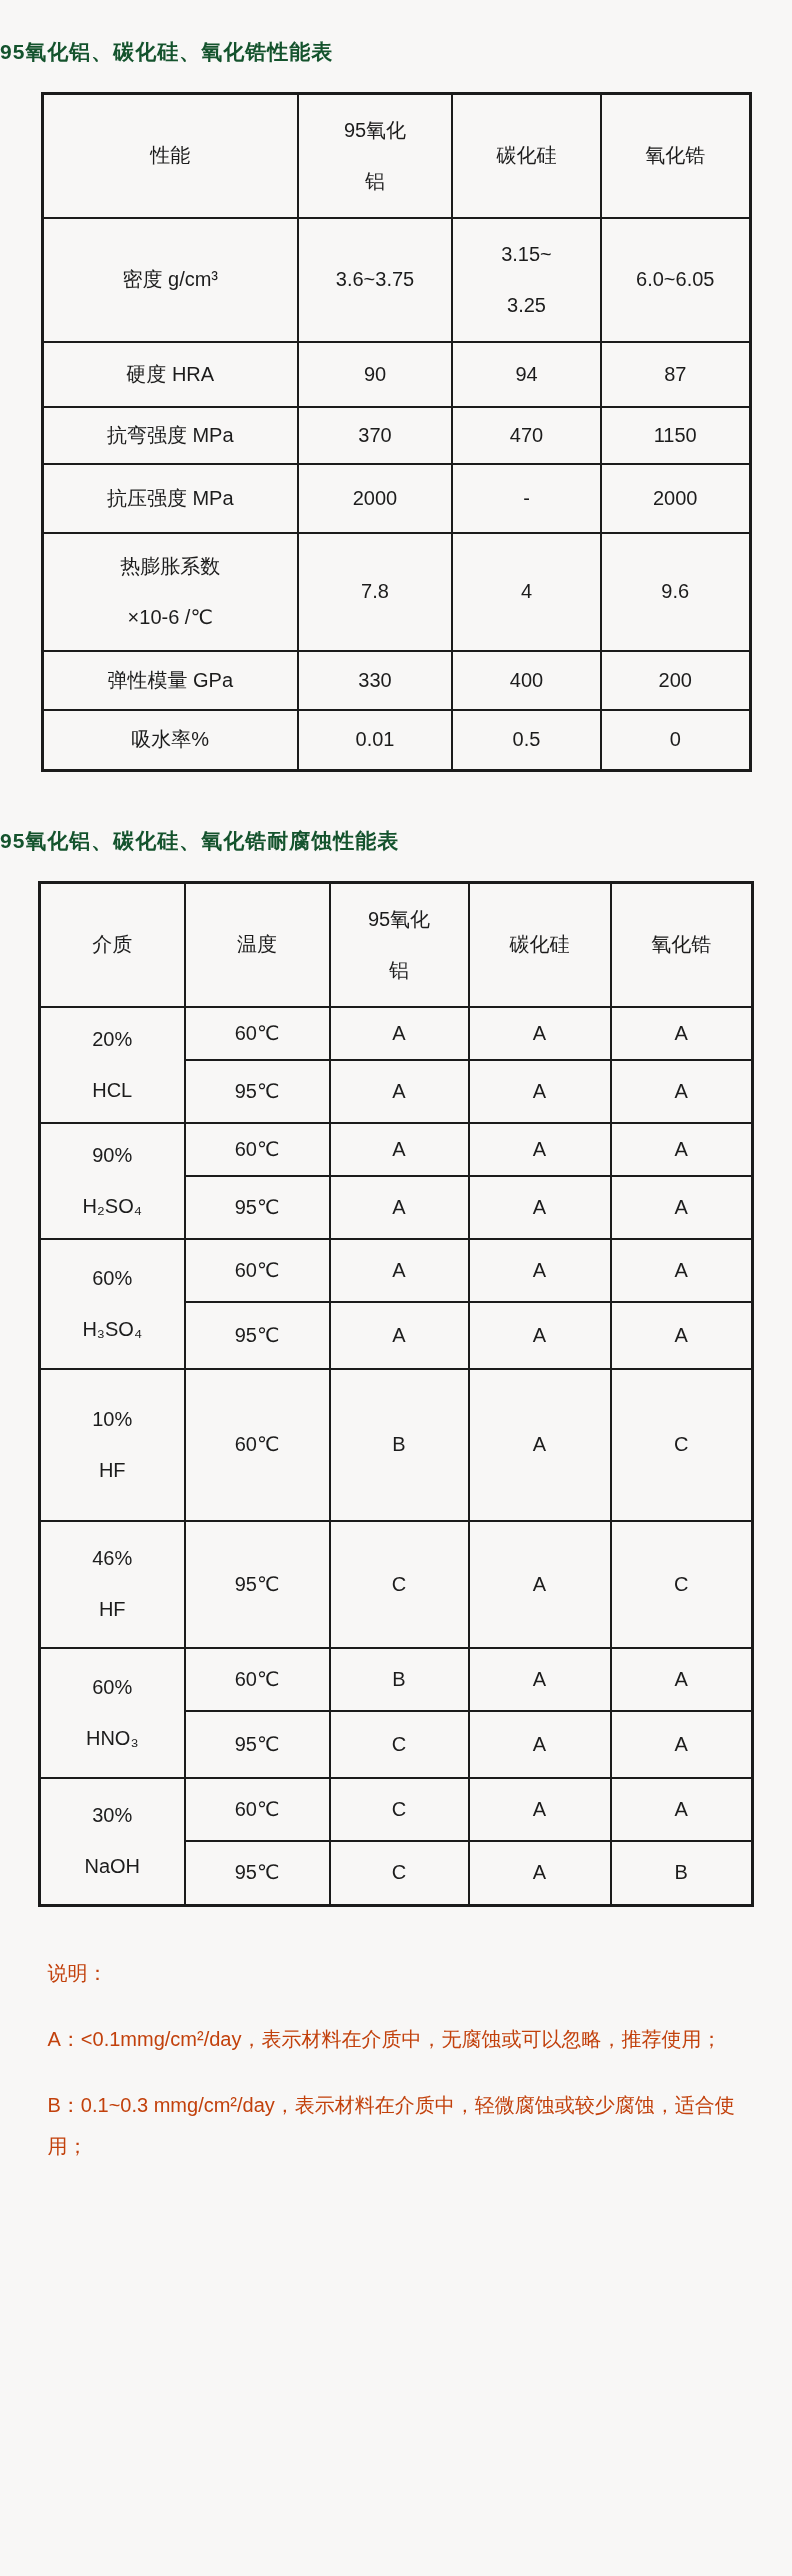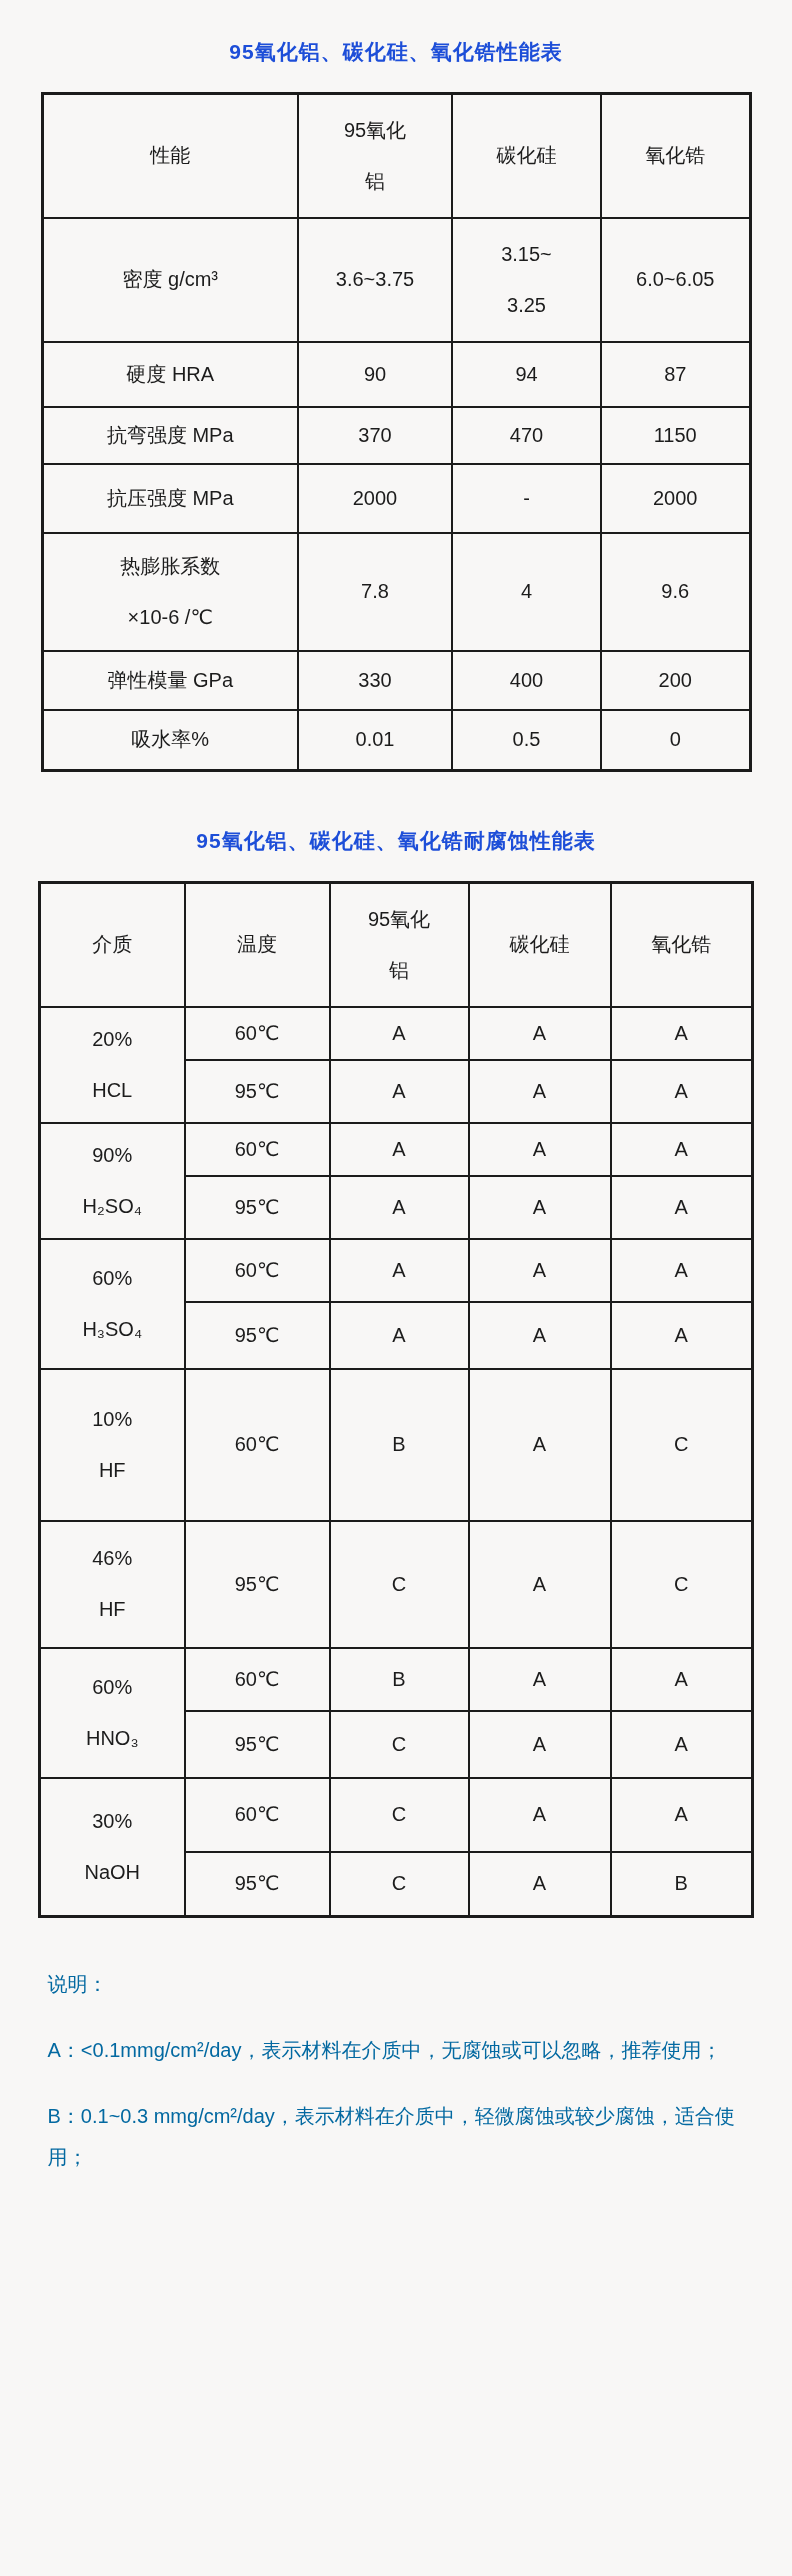--- a/index.html
+++ b/index.html
@@ -5,24 +5,23 @@
   html,body{margin:0;padding:0;}
   body{
     width:792px;height:2576px;
     background:#f8f7f6;
     font-family:"Liberation Sans","DejaVu Sans",sans-serif;
     color:#1c1c1c;
     overflow:hidden;
   }
   .sheet{padding-top:38px;}
   .tbl-title{
-    text-align:center;
     font-size:21px;
     font-weight:600;
-    color:#1d4ed8;
+    color:#14532d;
     margin:0 0 26px 0;
     letter-spacing:1px;
   }
   .title2{margin-top:55px;}
   table.t{
     border-collapse:collapse;
     table-layout:fixed;
     margin:0 auto;
     border:3px solid #1b1b1b;
   }
@@ -34,21 +33,21 @@
     font-weight:400;
     color:#1c1c1c;
     padding:0;
     white-space:pre-line;
     line-height:2.55;
   }
   td.dbl{border-top:5px double #1b1b1b;}
   .notes{
     width:697px;
     margin:46px auto 0 auto;
-    color:#0369a1;
+    color:#c2410c;
     font-size:20px;
   }
   .notes p{margin:0 0 25px 0;line-height:2.05;}
 </style>
 </head>
 <body>
 
 <div class="sheet">
 
   <h2 class="tbl-title">95氧化铝、碳化硅、氧化锆性能表</h2>
@@ -206,21 +205,21 @@
       <td>A</td>
       <td>A</td>
     </tr>
     <tr style="height:67px">
       <td class="dbl">95℃</td>
       <td class="dbl">C</td>
       <td class="dbl">A</td>
       <td class="dbl">A</td>
     </tr>
 
-    <tr style="height:74px">
+    <tr style="height:63px">
       <td rowspan="2">30%
 NaOH</td>
       <td>60℃</td>
       <td>C</td>
       <td>A</td>
       <td>A</td>
     </tr>
     <tr style="height:65px">
       <td class="dbl">95℃</td>
       <td class="dbl">C</td>

